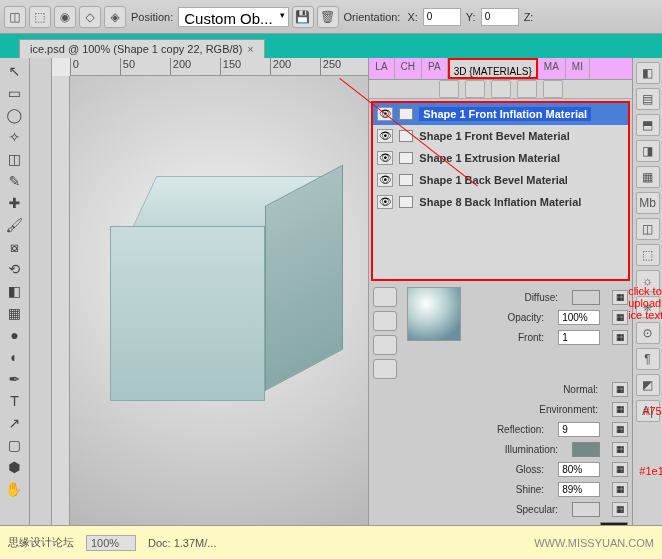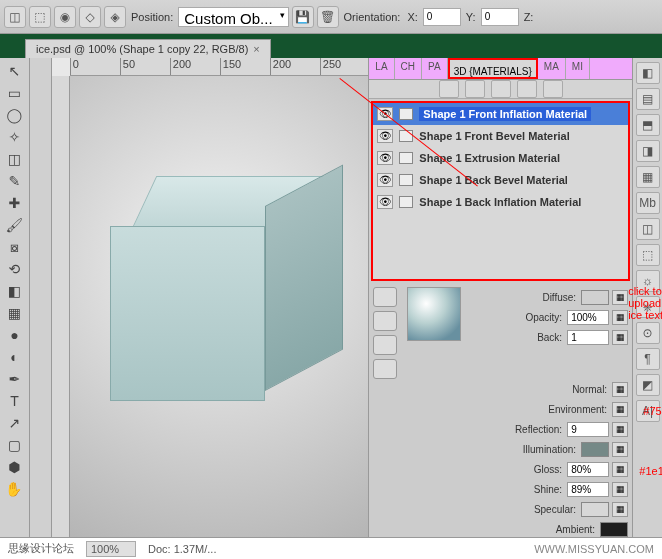--- a/index.html
+++ b/index.html
@@ -3,21 +3,21 @@
 <meta charset="utf-8">
 <style>
 * { box-sizing: border-box; margin: 0; padding: 0; font-family: Tahoma, Arial, sans-serif; font-size: 11px; }
 body { background: #d4d4d4; width: 662px; height: 559px; overflow: hidden; position: relative; }
 .topbar { height: 34px; background: linear-gradient(#d5d5d5, #c5c5c5); border-bottom: 1px solid #999; display: flex; align-items: center; gap: 3px; padding: 0 4px; }
 .top-icon { width: 22px; height: 22px; border: 1px solid #aaa; border-radius: 3px; background: #ddd; display: flex; align-items: center; justify-content: center; font-size: 12px; color: #555; }
 .toplabel { font-size: 11px; color: #333; margin: 0 2px; }
 .top-drop { height: 20px; border: 1px solid #aaa; background: #fff; padding: 2px 15px 2px 5px; font-size: 15px; position: relative; }
 .top-drop::after { content: '▾'; position: absolute; right: 3px; top: 2px; font-size: 9px; }
 .axis-val { width: 38px; height: 18px; border: 1px solid #aaa; background: #fff; font-size: 10px; padding: 0 3px; display: inline-flex; align-items: center; }
-.doctab-row { height: 24px; background: #14532d; display: flex; align-items: flex-end; padding-left: 25px; }
+.doctab-row { height: 24px; background: #14b8a6; display: flex; align-items: flex-end; padding-left: 19px; }
 .doctab { background: #d8d8d8; border: 1px solid #999; border-bottom: none; padding: 3px 10px; font-size: 11px; color: #333; display: flex; align-items: center; gap: 5px; }
 .doctab .x { font-size: 11px; color: #666; }
 .main { display: flex; height: calc(559px - 34px - 24px - 22px); }
 .lefttools { width: 30px; background: #d0d0d0; border-right: 1px solid #999; display: flex; flex-direction: column; align-items: center; padding-top: 2px; gap: 0; }
 .lt { width: 24px; height: 22px; display: flex; align-items: center; justify-content: center; font-size: 14px; color: #444; border: 1px solid transparent; }
 .edge { width: 22px; background: #d0d0d0; border-right: 1px solid #999; }
 .canvas-area { width: 318px; position: relative; background: #e8e8e8; }
 .ruler-h { position: absolute; top: 0; left: 18px; right: 0; height: 18px; background: #d8d8d8; border-bottom: 1px solid #999; font-size: 8px; color: #444; display: flex; overflow: hidden; }
 .ruler-h span { width: 50px; flex-shrink: 0; border-left: 1px solid #888; padding-left: 2px; }
 .ruler-v { position: absolute; top: 18px; left: 0; width: 18px; bottom: 0; background: #d8d8d8; border-right: 1px solid #999; }
@@ -39,29 +39,29 @@
 .eye { width: 16px; height: 14px; border: 1px solid #999; background: #e8e8e8; font-size: 10px; text-align: center; }
 .sw { width: 14px; height: 12px; border: 1px solid #888; background: #eee; }
 .matname { font-size: 11px; color: #333; font-weight: bold; }
 .matrow.selected .matname { background: #2a5fd8; color: #fff; padding: 1px 4px; }
 .props { flex: 1; background: #ccc; padding: 4px; position: relative; }
 .props-top { display: flex; gap: 6px; }
 .preview-col { width: 28px; display: flex; flex-direction: column; gap: 4px; }
 .preview-col .pv { width: 24px; height: 20px; border: 1px solid #999; background: #ddd; border-radius: 3px; }
 .sphere { width: 54px; height: 54px; border: 1px solid #999; background: radial-gradient(circle at 35% 30%, #fff, #b8d0d0 40%, #6890a0 80%); }
 .proprows { flex: 1; margin-left: 6px; }
-.prow { display: flex; align-items: center; height: 20px; gap: 3px; justify-content: flex-end; }
+.prow { display: flex; align-items: center; height: 20px; gap: 12px; justify-content: flex-end; }
 .plabel { font-size: 10px; color: #333; text-align: right; margin-right: 2px; }
 .pval { width: 42px; height: 15px; border: 1px solid #999; background: #fff; font-size: 10px; padding: 0 3px; display: flex; align-items: center; }
 .pswatch { width: 28px; height: 15px; border: 1px solid #888; }
 .pbtn { width: 16px; height: 15px; border: 1px solid #999; background: #ddd; font-size: 9px; display: flex; align-items: center; justify-content: center; }
 .anno { position: absolute; color: red; font-size: 11px; font-weight: normal; }
 .righttools { width: 30px; background: #d0d0d0; border-left: 1px solid #999; display: flex; flex-direction: column; align-items: center; gap: 4px; padding-top: 4px; }
 .rt { width: 24px; height: 22px; border: 1px solid #aaa; background: #ddd; border-radius: 2px; font-size: 12px; display: flex; align-items: center; justify-content: center; color: #555; }
-.status { position: absolute; bottom: 0; left: 0; right: 0; height: 22px; background: #ffffff; border-top: 1px solid #999; display: flex; align-items: center; gap: 12px; padding: 4px 8px; font-size: 10px; color: #555; }
+.status { position: absolute; bottom: 0; left: 0; right: 0; height: 34px; background: #fef9c3; border-top: 1px solid #999; display: flex; align-items: center; gap: 12px; padding: 4px 8px; font-size: 10px; color: #555; }
 .status .zoom { width: 50px; background: #e0e0e0; border: 1px solid #aaa; padding: 1px 4px; }
 </style>
 </head>
 <body>
 
 <div class="topbar">
   <div class="top-icon">◫</div>
   <div class="top-icon">⬚</div>
   <div class="top-icon">◉</div>
   <div class="top-icon">◇</div>
@@ -167,21 +167,21 @@
         <span class="matname">Shape 1 Extrusion Material</span>
       </div>
       <div class="matrow">
         <div class="eye">👁</div>
         <div class="sw"></div>
         <span class="matname">Shape 1 Back Bevel Material</span>
       </div>
       <div class="matrow">
         <div class="eye">👁</div>
         <div class="sw"></div>
-        <span class="matname">Shape 1 Back Inflation Material</span>
+        <span class="matname">Shape 8 Back Inflation Material</span>
       </div>
     </div>
 
     <div class="props">
       <div class="props-top">
         <div class="preview-col">
           <div class="pv"></div>
           <div class="pv"></div>
           <div class="pv"></div>
           <div class="pv"></div>
@@ -192,21 +192,21 @@
               <span class="plabel">Diffuse:</span>
               <div class="pswatch" style="background:#d0d0d0"></div>
               <div class="pbtn">▦</div>
             </div>
           <div class="prow">
               <span class="plabel">Opacity:</span>
               <div class="pval">100%</div>
               <div class="pbtn">▦</div>
             </div>
           <div class="prow">
-              <span class="plabel">Back:</span>
+              <span class="plabel">Front:</span>
               <div class="pval">1</div>
               <div class="pbtn">▦</div>
             </div>
         </div>
       </div>
       <div class="prow">
           <span class="plabel">Normal:</span>
           <div class="pbtn">▦</div>
         </div>
       <div class="prow">

